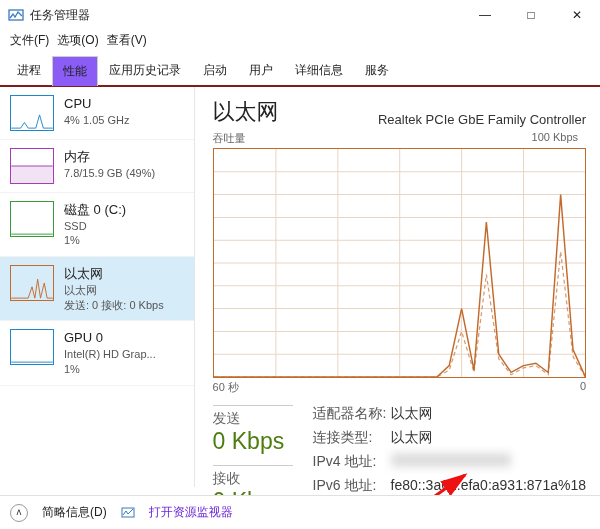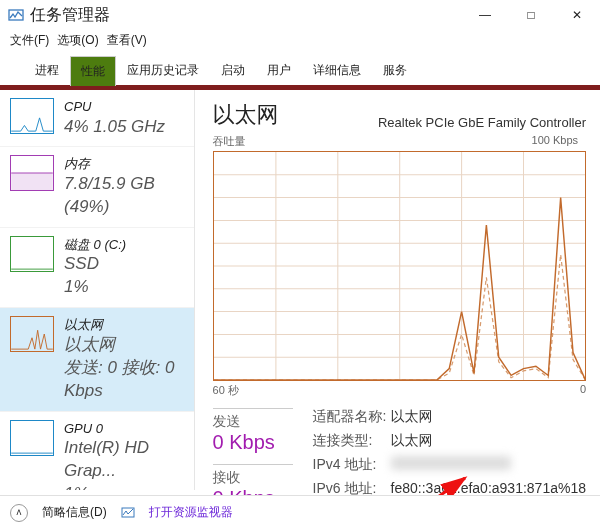--- a/index.html
+++ b/index.html
@@ -1,53 +1,53 @@
 <!DOCTYPE html>
 <html><head>
 <meta charset="utf-8">
 <style>
   * { box-sizing: border-box; margin: 0; padding: 0; }
   body { font-family: "Microsoft YaHei", "Segoe UI", sans-serif; font-size: 12px; color: #222; width: 600px; height: 529px; overflow: hidden; background: #fff; }
   .titlebar { display: flex; align-items: center; height: 30px; padding: 0 0 0 8px; }
   .titlebar .icon { width: 16px; height: 16px; margin-right: 6px; display:inline-flex; align-items:center; justify-content:center;}
-  .titlebar .title { flex: 1; font-size: 16px; }
+  .titlebar .title { flex: 1; font-size: 12px; }
   .winbtns { display: flex; }
   .winbtn { width: 46px; height: 30px; display:flex; align-items:center; justify-content:center; font-size:12px; color:#222;}
   .menubar { display:flex; gap: 4px; padding: 0 8px 4px 8px; font-size:12px;}
   .menubar span { padding: 2px 2px;}
-  .tabs { display:flex; border-bottom:5px solid #7f1d1d; padding-left:24px; font-size:12px;}
+  .tabs { display:flex; border-bottom:2px solid #7f1d1d; padding-left:6px; font-size:12px;}
   .tab { padding: 6px 10px 6px 10px; border:1px solid transparent; border-bottom:none; margin-right:0px; cursor:default;}
-  .tab.active { border-color:#ccc; background:#4d7c0f; position:relative; top:1px;}
+  .tab.active { border-color:#ccc; background:#8b5cf6; position:relative; top:1px;}
   .body { display:flex; height: 400px; }
-  .sidebar { width: 228px; border-right:1px solid #e5e5e5; overflow:hidden;font-style:italic;}
+  .sidebar { width: 228px; border-right:1px solid #e5e5e5; overflow:hidden;}
   .side-item { display:flex; align-items:flex-start; padding:8px 10px; gap:10px; border-bottom:1px solid #f2f2f2;}
   .side-item.selected { background:#d6ecf9; }
   .mini { width:44px; height:36px; border:1px solid; flex:0 0 44px; position:relative; overflow:hidden;}
   .mini-cpu { border-color:#1e88c7;}
   .mini-mem { border-color:#a23db3;}
   .mini-disk { border-color:#3a9a3a;}
   .mini-net { border-color:#c26a2c;}
   .mini-gpu { border-color:#1e88c7;}
   .mini svg { width:100%; height:100%; }
   .side-text { display:flex; flex-direction:column; line-height:1.35; }
   .side-text .t1 { font-size:13px;}
-  .side-text .t2 { font-size:17px; color:#555;}
+  .side-text .t2 { font-size:11px; color:#555;}
   .main { flex:1; padding: 10px 14px 0 18px; position:relative;}
   .main-header { display:flex; justify-content:space-between; align-items:flex-end; margin-bottom:4px;}
   .main-title { font-size:22px; font-weight:400;}
   .main-sub { font-size:13px; color:#333; }
   .chart-labels { display:flex; justify-content:space-between; font-size:11px; color:#666; margin:4px 8px 2px 0;}
   .chart { width:100%; height:230px; border:1px solid #c26a2c; position:relative; }
   .chart svg { width:100%; height:100%; display:block;}
   .chart-bottom-labels { display:flex; justify-content:space-between; font-size:11px; color:#666; margin-top:2px;}
   .details { display:flex; margin-top:10px; gap:20px;}
   .rate-col { width:80px; border-left: none;}
   .rate-block { margin-bottom:10px;}
   .rate-block .lbl { font-size:14px; color:#666; border-top:1px solid #ccc; padding-top:4px;}
-  .rate-block .val { font-size:20px; color:#a21caf;}
+  .rate-block .val { font-size:23px; color:#4d7c0f;}
   .info-col { display:grid; grid-template-columns: 78px 1fr; row-gap:6px; font-size:14px; color:#555; align-content:start;}
   .info-col .k { white-space:nowrap;}
   .info-col .v { color:#333;}
   .v.blur { filter: blur(4px); background:#ddd; color:transparent; border-radius:2px; width:120px; height:14px;}
   .arrow { position:absolute; left:150px; top:380px; pointer-events:none;}
   .statusbar { position:absolute; bottom:0; left:0; right:0; height:34px; border-top:1px solid #e0e0e0; display:flex; align-items:center; padding:0 10px; gap:14px; font-size:12px; background:#fff;}
   .statusbar .chev { width:18px; height:18px; border:1px solid #999; border-radius:50%; display:flex; align-items:center; justify-content:center; font-size:10px;}
   .statusbar a { color:#6d28d9; text-decoration:none;}
   .statusbar .mon-icon { width:14px; height:14px; display:inline-flex; align-items:center; justify-content:center;}
 </style>

